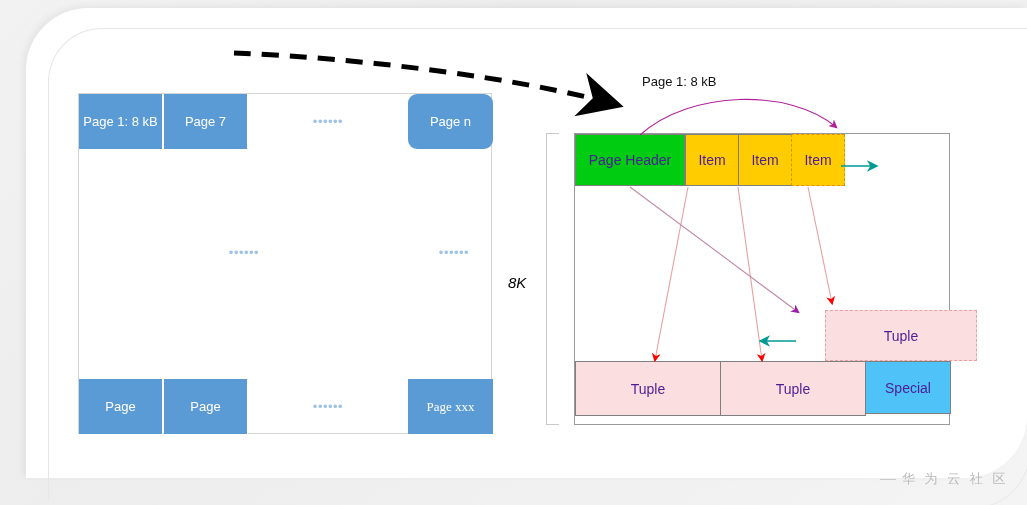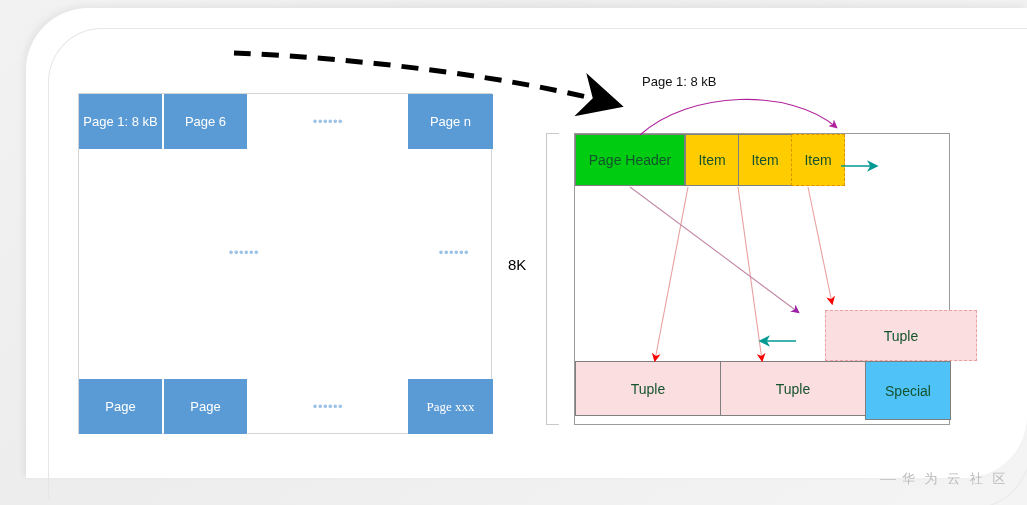--- a/index.html
+++ b/index.html
@@ -121,43 +121,44 @@
     top: 0px;
     width: 13px;
     height: 292px;
     border: 1px solid #c9c9c9;
     border-right: none;
     box-sizing: border-box;
   }
   #size-label {
     position: absolute;
     left: 508px;
-    top: 256px;
+    top: 274px;
     font-size: 15px;
     color: #000000;
+    font-style: italic;
   }
   #page-box {
     position: absolute;
     left: 28px;
     top: 0px;
     width: 376px;
     height: 292px;
     border: 1px solid #9a9a9a;
     background: #ffffff;
     box-sizing: border-box;
   }
 
   .seg {
     position: absolute;
     display: flex;
     align-items: center;
     justify-content: center;
     box-sizing: border-box;
     font-size: 14px;
-    color: #14532d;
+    color: #4c1d95;
   }
   .seg-header {
     background: #00cc11;
     border: 1px solid #7f7f7f;
   }
   .seg-item {
     background: #ffcc00;
     border: 1px solid #7f7f7f;
   }
   .seg-item-dashed {
@@ -201,23 +202,23 @@
 
 <div id="stage">
 
   <div id="card"></div>
   <div id="card-inner-arc"></div>
   <div id="card-inner-arc2"></div>
 
   <div id="left-grid">
 
     <div class="page-cell" style="left:0px; top:0px; width:84px; height:55px;">Page 1: 8 kB</div>
-    <div class="page-cell" style="left:85px; top:0px; width:84px; height:55px;">Page 6</div>
+    <div class="page-cell" style="left:85px; top:0px; width:84px; height:55px;">Page 7</div>
     <div class="dots" style="left:170px; top:0px; width:158px; height:55px;">••••••</div>
-    <div class="page-cell" style="left:329px; top:0px; width:85px; height:55px; border-right:none;">Page n</div>
+    <div class="page-cell" style="left:329px; top:0px; width:85px; height:55px; border-right:none;border-radius:9px;">Page n</div>
 
     <div class="dots" style="left:120px; top:143px; width:90px; height:30px;">••••••</div>
     <div class="dots" style="left:330px; top:143px; width:90px; height:30px;">••••••</div>
 
     <div class="page-cell" style="left:0px; top:285px; width:84px; height:55px;">Page</div>
     <div class="page-cell" style="left:85px; top:285px; width:84px; height:55px;">Page</div>
     <div class="dots" style="left:170px; top:285px; width:158px; height:55px;">••••••</div>
     <div class="page-cell" style="left:329px; top:285px; width:85px; height:55px; border-right:none;font-family:Liberation Serif, serif;">Page xxx</div>
   </div>
 
@@ -231,21 +232,21 @@
 
       <div class="seg seg-header" style="left:0px; top:0px; width:110px; height:52px;">Page Header</div>
       <div class="seg seg-item" style="left:110px; top:0px; width:54px; height:52px;">Item</div>
       <div class="seg seg-item" style="left:163px; top:0px; width:54px; height:52px;">Item</div>
       <div class="seg seg-item-dashed" style="left:216px; top:0px; width:54px; height:52px;">Item</div>
 
       <div class="seg seg-tuple-dashed" style="left:250px; top:176px; width:152px; height:51px;">Tuple</div>
 
       <div class="seg seg-tuple" style="left:0px; top:227px; width:146px; height:55px;">Tuple</div>
       <div class="seg seg-tuple" style="left:145px; top:227px; width:146px; height:55px;">Tuple</div>
-      <div class="seg seg-special" style="left:290px; top:227px; width:86px; height:59px;">Special</div>
+      <div class="seg seg-special" style="left:290px; top:227px; width:86px; height:53px;">Special</div>
     </div>
   </div>
 
   <svg class="overlay" viewBox="0 0 1027 505">
     <defs>
       <marker id="m-black" markerWidth="9" markerHeight="9" refX="7" refY="4.5" orient="auto" markerUnits="strokeWidth">
         <path d="M0,0 L9,4.5 L0,9 L2.6,4.5 Z" fill="#000000"></path>
       </marker>
       <marker id="m-magenta" markerWidth="8" markerHeight="8" refX="6" refY="4" orient="auto" markerUnits="strokeWidth">
         <path d="M0,0 L8,4 L0,8 L2.3,4 Z" fill="#b0209b"></path>

